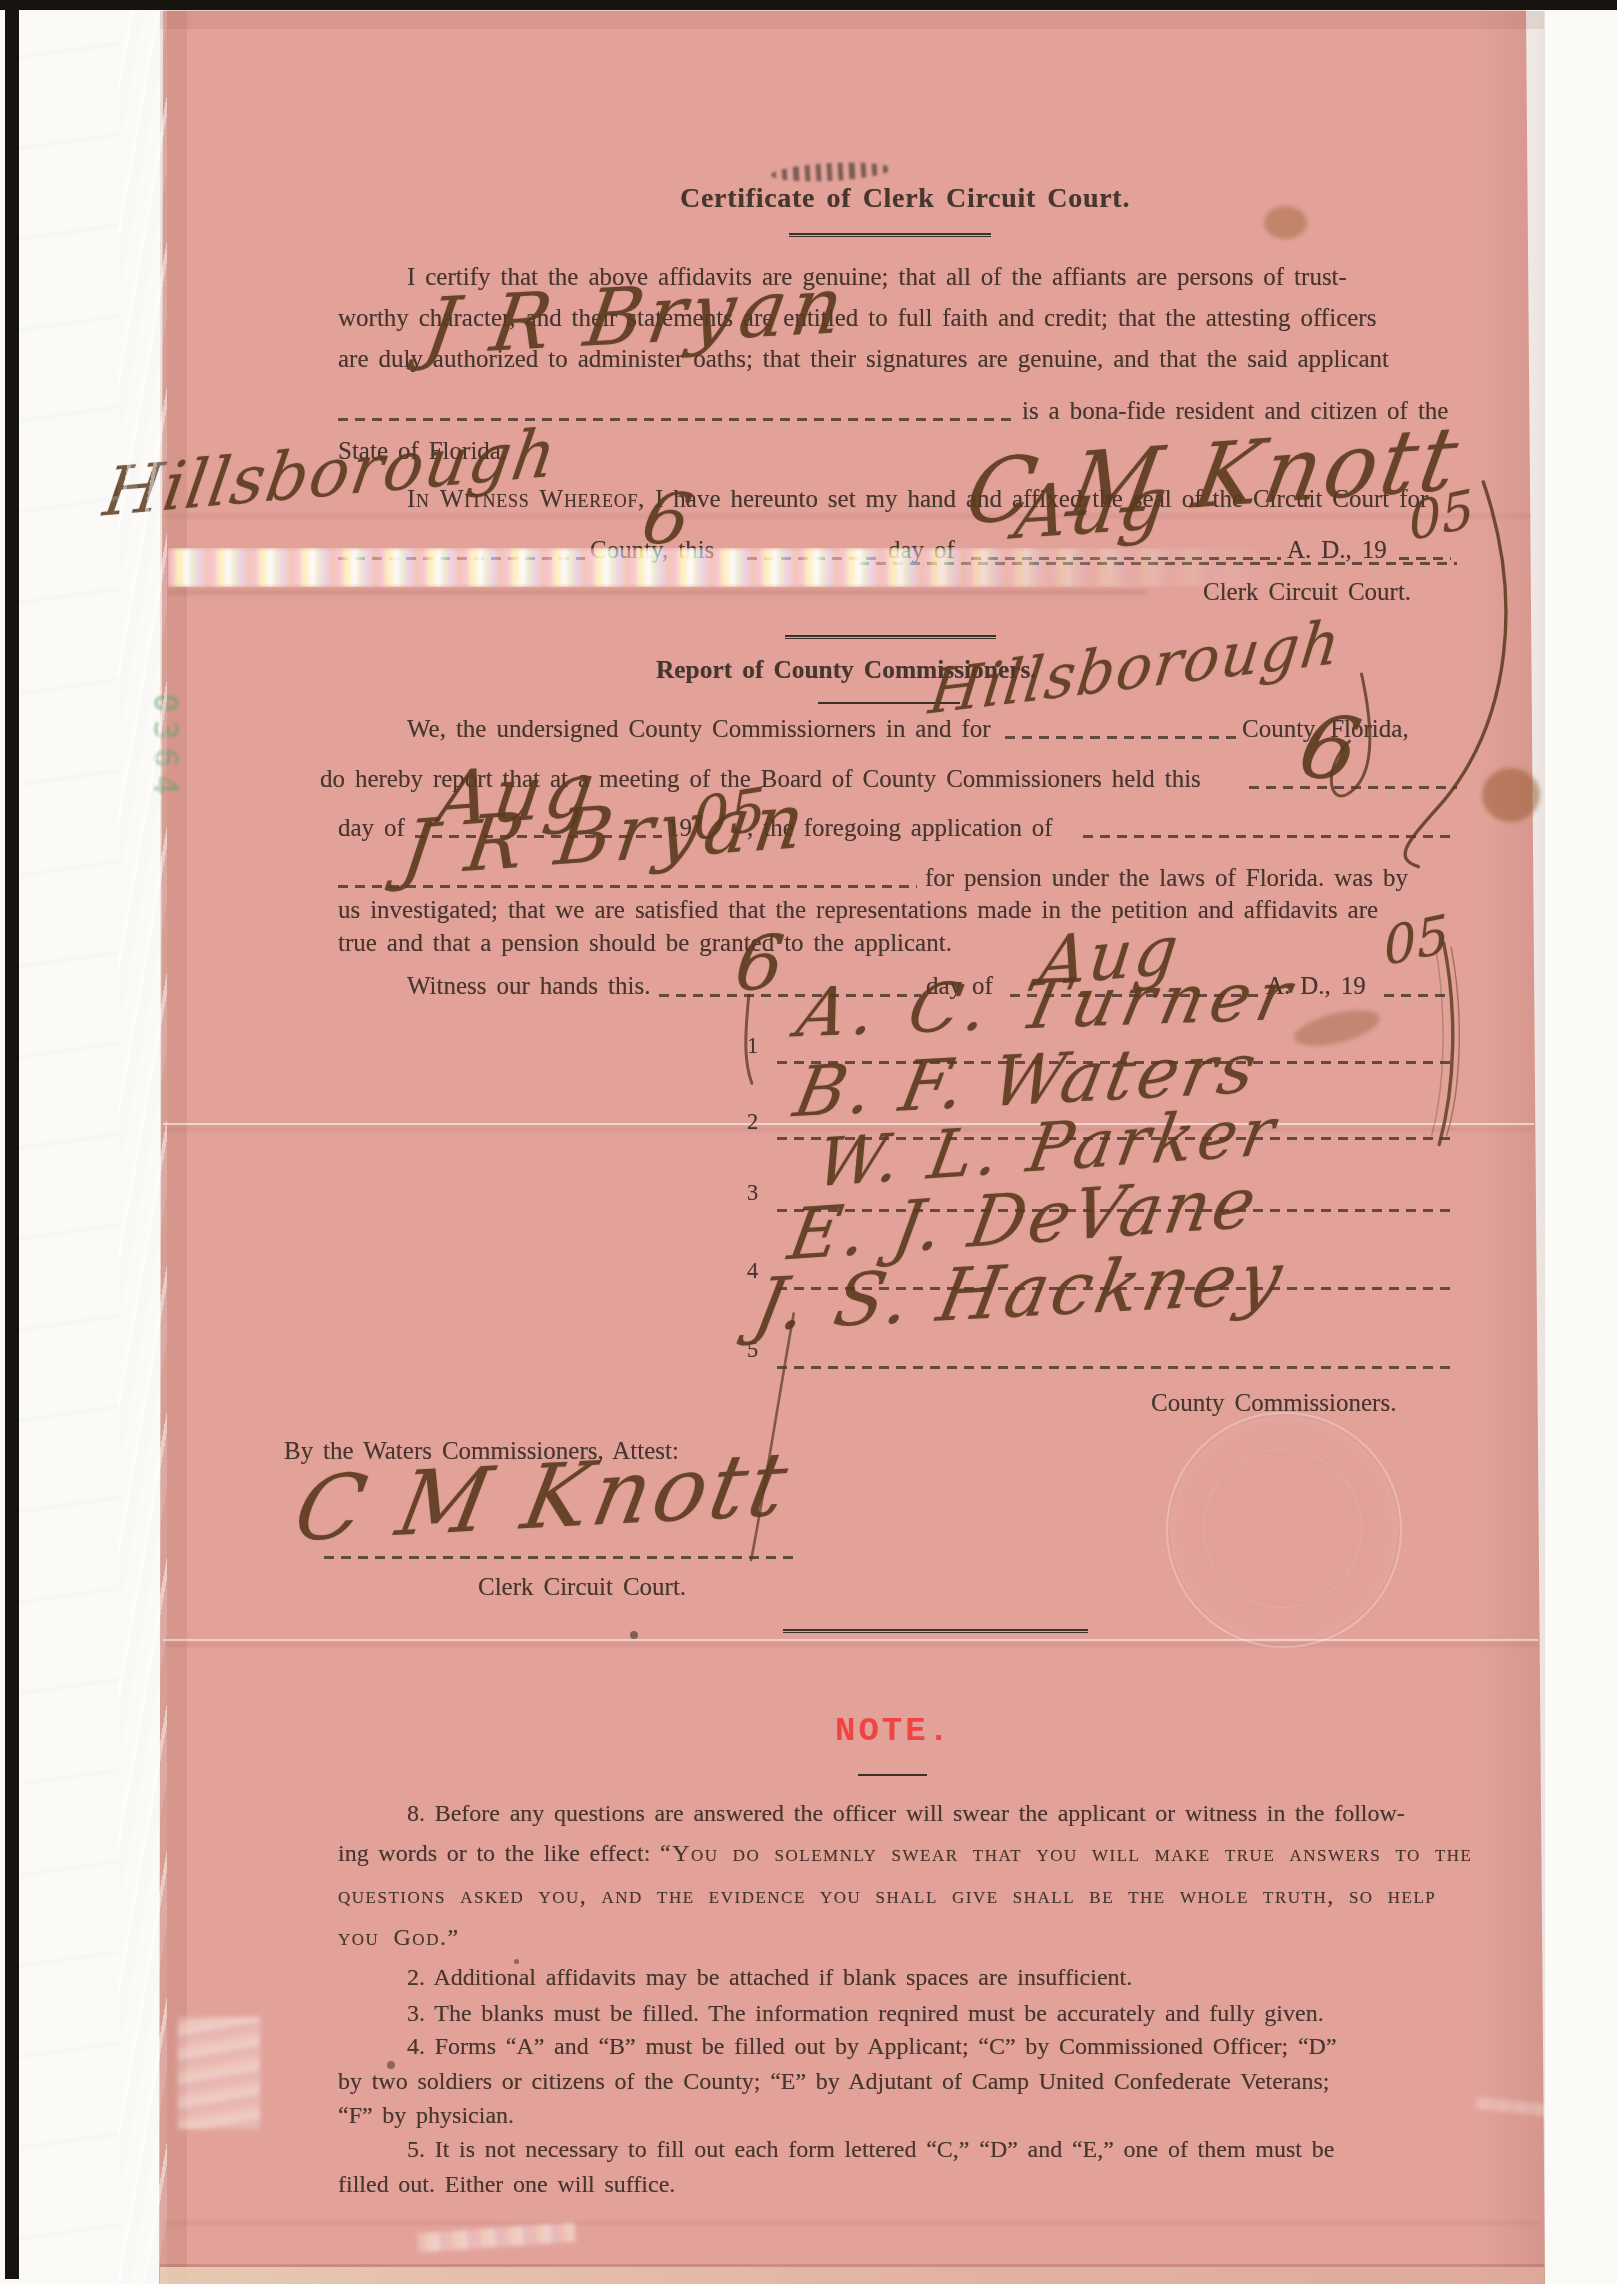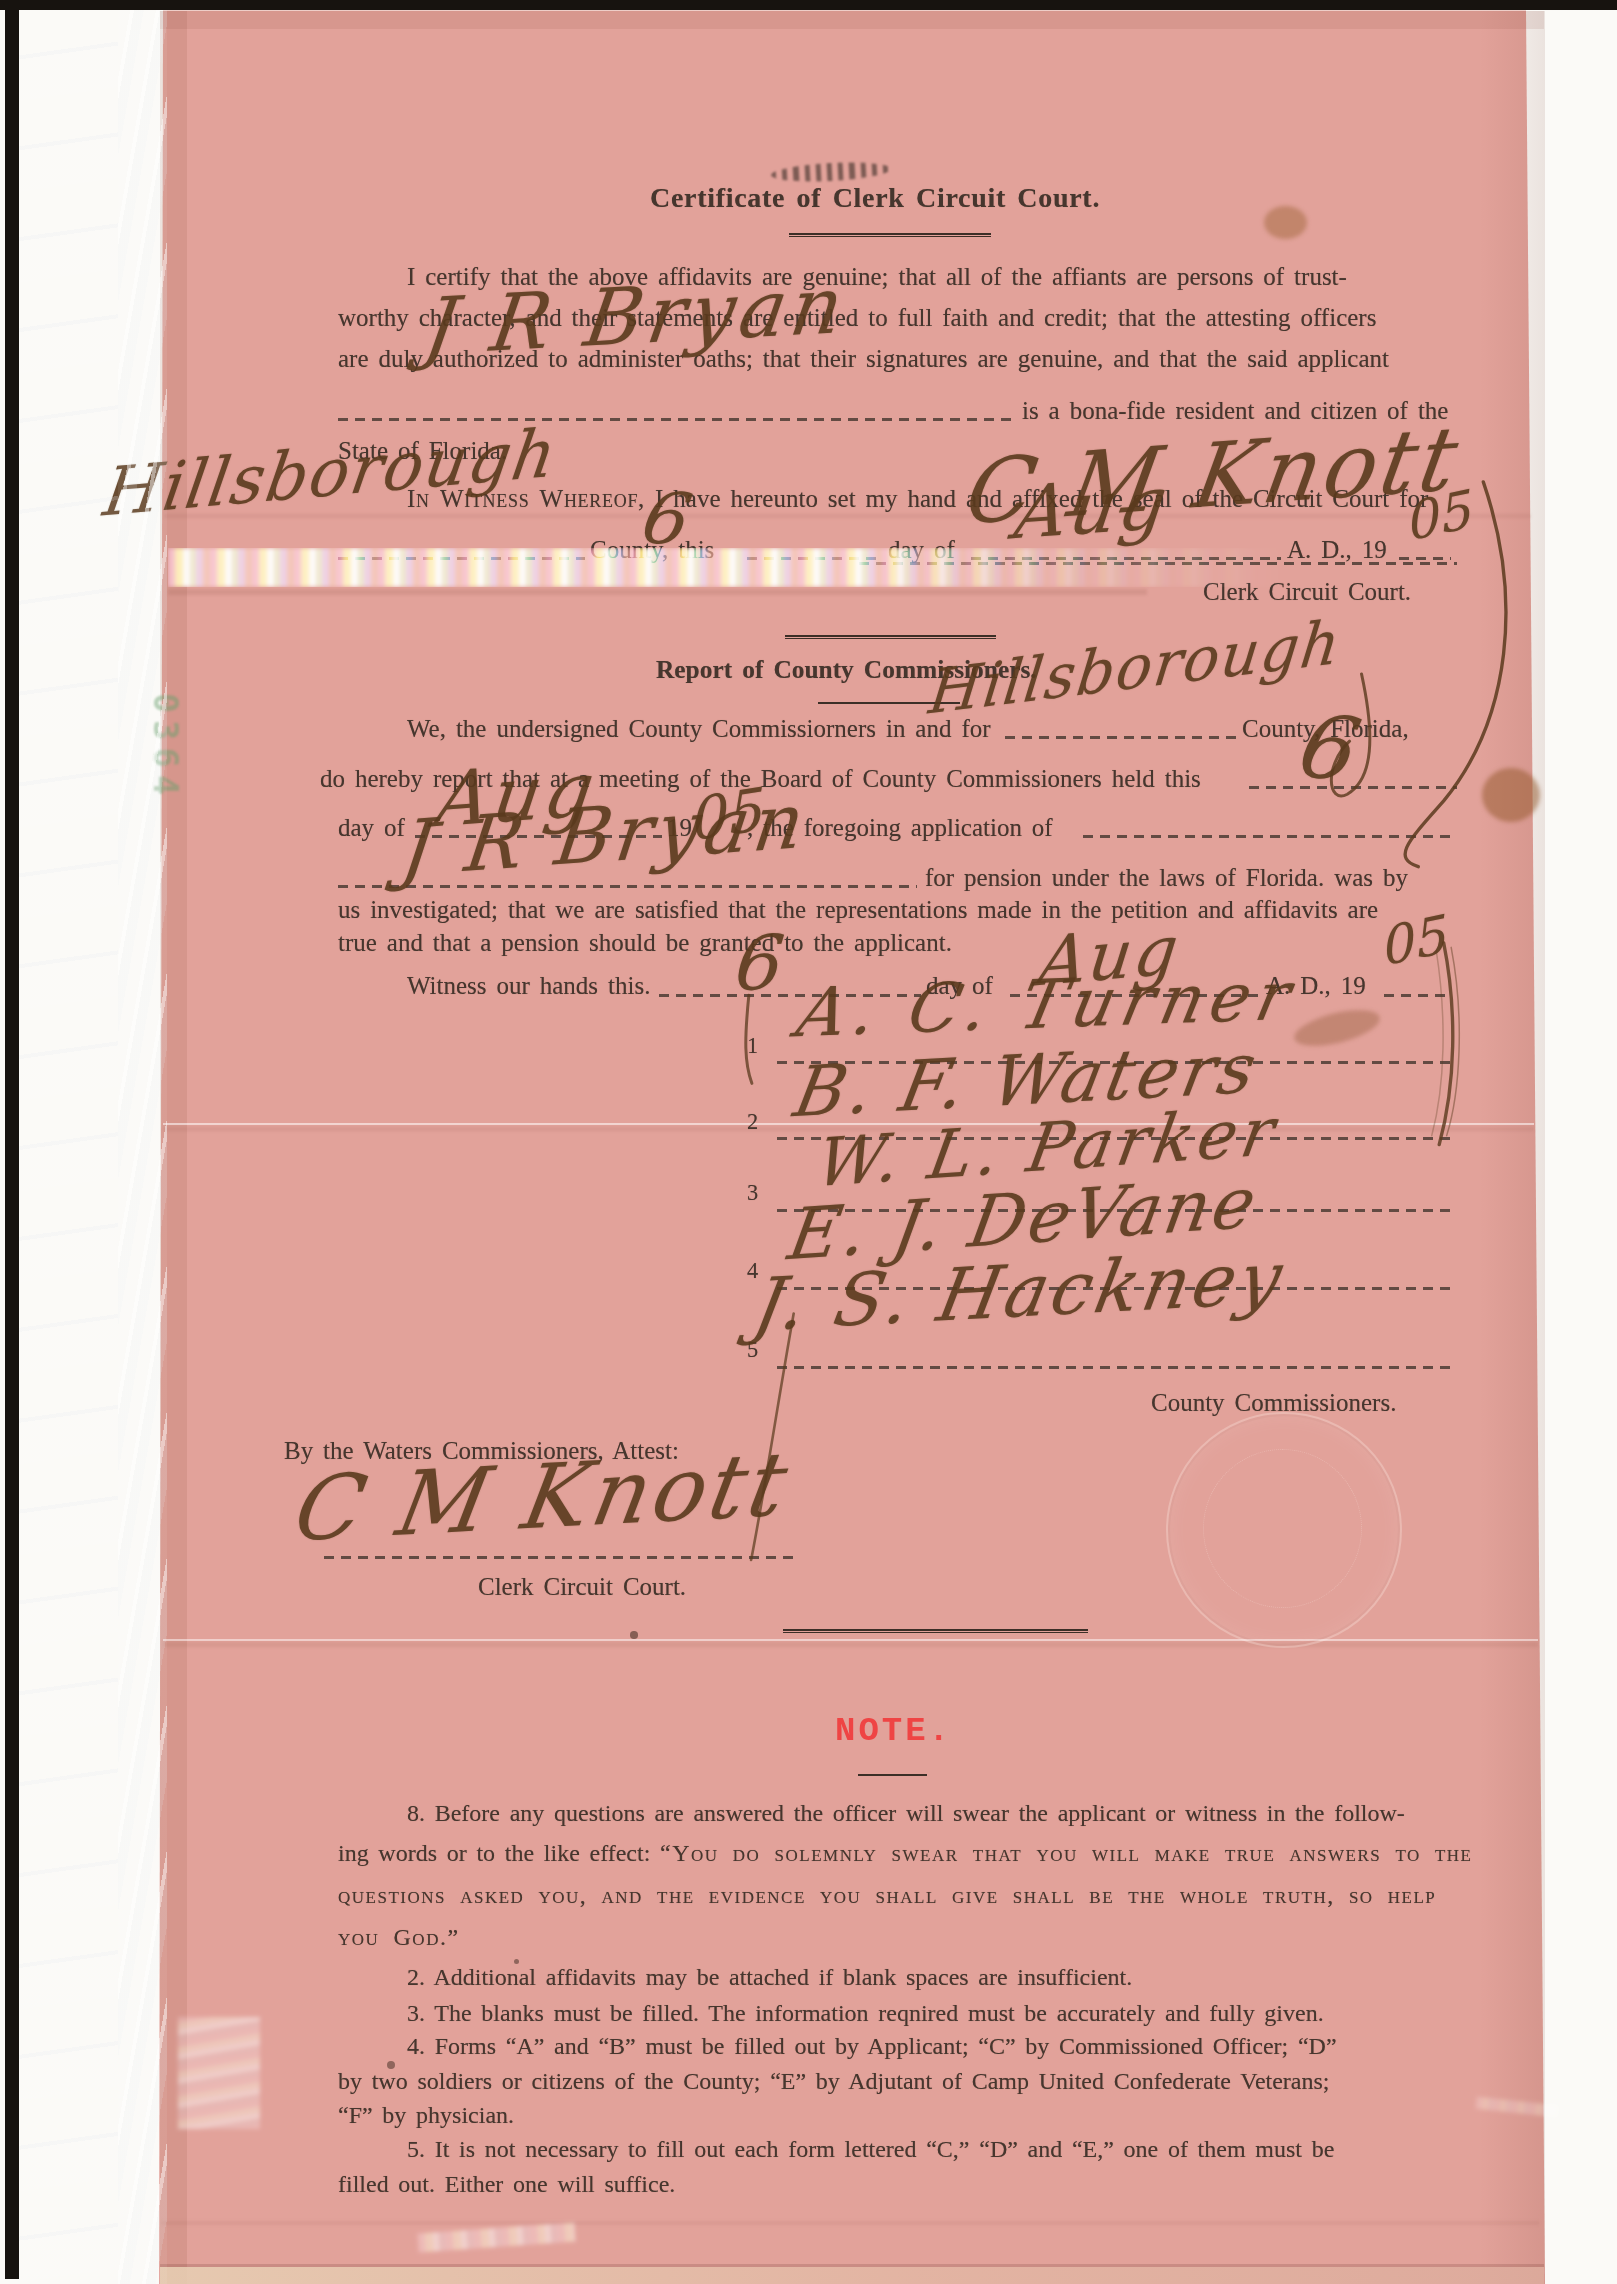--- a/index.html
+++ b/index.html
@@ -77,21 +77,21 @@
   <div class="stain" style="left:1482px;top:768px;width:58px;height:54px;background:rgba(145,85,40,.5);"></div>
   <div class="stain" style="left:1293px;top:1013px;width:88px;height:30px;background:rgba(130,75,35,.32);transform:rotate(-14deg);"></div>
   <div class="stain" style="left:630px;top:1631px;width:7.5px;height:7.5px;background:rgba(60,40,30,.55);filter:blur(0.7px);"></div>
   <div class="stain" style="left:387px;top:2061px;width:8.2px;height:8.2px;background:rgba(60,40,30,.5);filter:blur(0.7px);"></div>
   <div class="stain" style="left:514px;top:1959px;width:5.2px;height:5.2px;background:rgba(60,40,30,.5);filter:blur(0.7px);"></div>
 
   <div class="abs" style="left:771px;top:163px;width:120px;height:18px;transform:rotate(-3deg);filter:blur(1.1px);background:repeating-linear-gradient(90deg,rgba(45,35,28,.55) 0 5.2px,rgba(0,0,0,0) 5.2px 11.2px);border-radius:50%;"></div>
 
   <div class="abs" style="left:146px;top:693px;writing-mode:vertical-rl;font-family:'DejaVu Sans Mono',monospace;font-size:33px;font-weight:bold;letter-spacing:7.5px;color:rgba(105,160,110,.5);filter:blur(1px);">0364</div>
 
-  <div class="print heading" style="left:650px;top:181px;font-size:28px;letter-spacing:0.7px;">Certificate of Clerk Circuit Court.</div>
+  <div class="print heading" style="left:680px;top:181px;font-size:28px;letter-spacing:0.7px;">Certificate of Clerk Circuit Court.</div>
   <div class="drule" style="left:789px;top:233px;width:202px;"></div>
 
   <div class="print" style="left:407px;top:262px;">I certify that the above affidavits are genuine;  that all of the affiants are persons of trust-</div>
   <div class="print" style="left:338px;top:303px;">worthy character, and their statements are entitled to full faith and credit;  that the attesting officers</div>
   <div class="print" style="left:338px;top:344px;">are duly authorized to administer oaths;  that their signatures are genuine, and that the said applicant</div>
 
   <div class="dash" style="left:338px;top:418px;width:678px;"></div>
   <div class="print" style="left:1022px;top:396px;">is a bona-fide resident and citizen of the</div>
   <div class="print" style="left:338px;top:436px;">State of Florida.</div>
 

